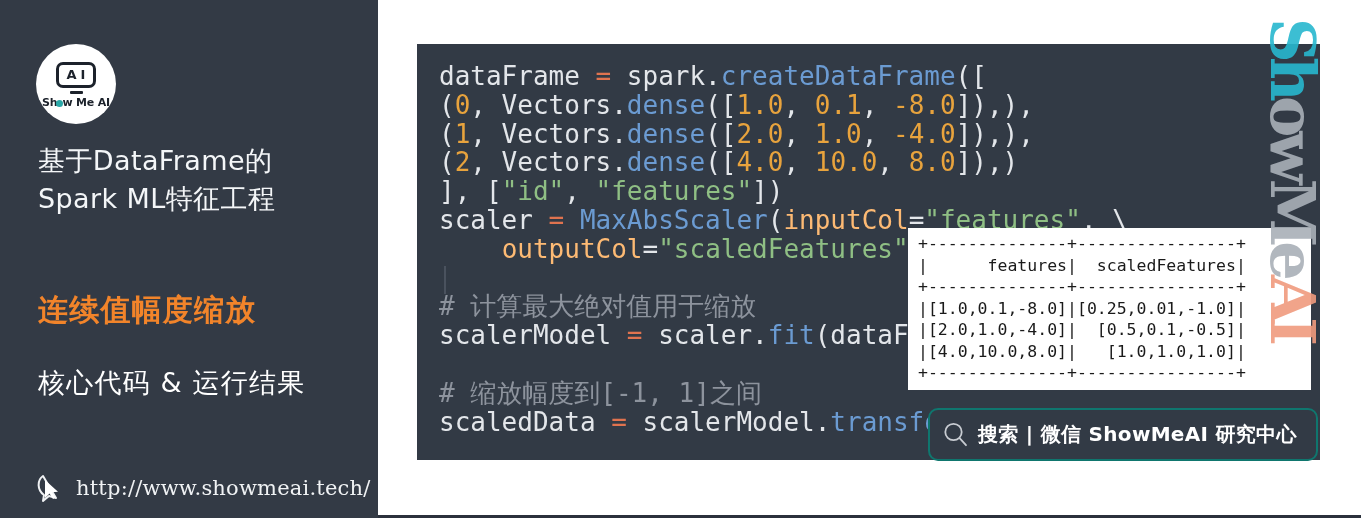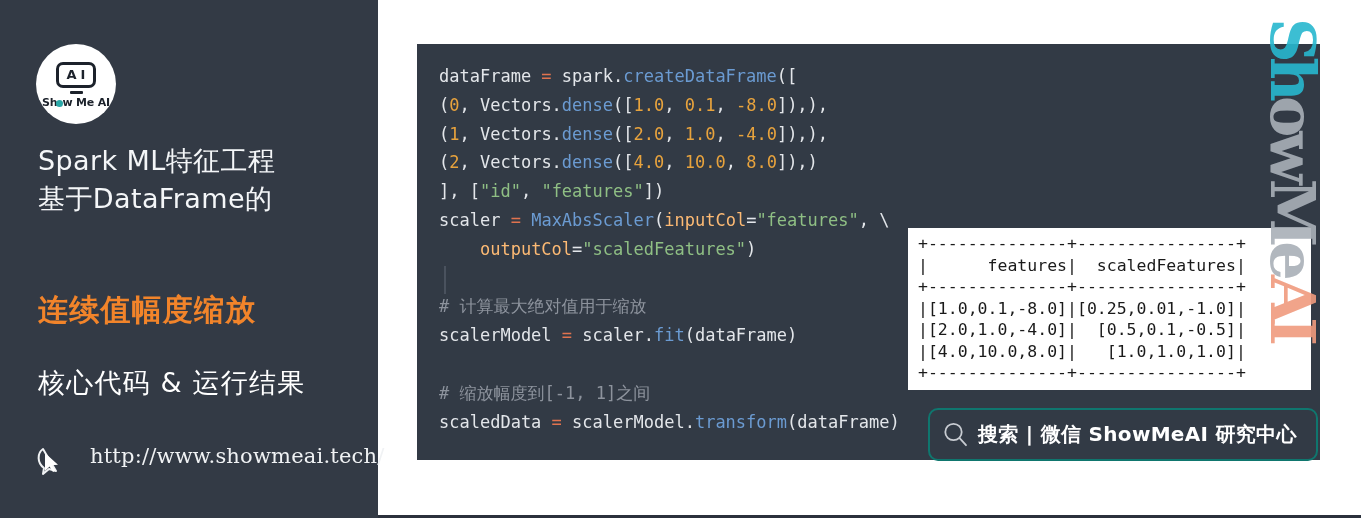--- a/index.html
+++ b/index.html
@@ -112,24 +112,24 @@
     left: 38px; top: 365px;
     color: #ffffff;
     font-family: "DejaVu Sans", sans-serif;
     font-size: 27px;
     font-weight: normal;
     letter-spacing: 1.2px;
   }
 
   .url-row {
     position: absolute;
-    left: 34px; bottom: 40px;
-    display: flex;
-    align-items: flex-start;
-    gap: 22px;
+    left: 34px; bottom: 13px;
+    display: flex;
+    align-items: center;
+    gap: 8px;
   }
   .cursor-ico { display:block; }
   .url-text {
     color: #f0f2f4;
     font-family: "DejaVu Serif", serif;
     font-size: 21px;
     letter-spacing: 0.2px;
   }
 
   
@@ -137,21 +137,21 @@
     position: absolute;
     left: 417px; top: 44px;
     width: 903px; height: 416px;
     background: #323a45;
     box-sizing: border-box;
     padding: 18px 0 0 22px;
     overflow: hidden;
   }
   .code {
     font-family: "DejaVu Sans Mono", monospace;
-    font-size: 17px;
+    font-size: 26px;
     line-height: 28.8px;
     white-space: pre;
     color: #e3e6ea;
     letter-spacing: 0px;
   }
   .code .ln { display: block; height: 28.8px; }
   .t-plain  { color: #e3e6ea; }
   .t-fn     { color: #6b9bd2; }
   .t-num    { color: #e8a33d; }
   .t-str    { color: #8fbf84; }
@@ -236,22 +236,22 @@
     <div class="logo-wrap">
       <div class="logo-screen">
         <span class="gl">A</span>
         <span class="gl">I</span>
       </div>
       <div class="logo-neck"></div>
       <div class="logo-text"><span>Sh</span><span class="logo-dot"></span><span>w Me AI</span></div>
     </div>
 
     <div class="headline">
+      <div>基于DataFrame的</div>
       <div>Spark ML特征工程</div>
-      <div>基于DataFrame的</div>
     </div>
 
     <div class="kicker">连续值幅度缩放</div>
 
     <div class="subkicker">核心代码 &amp; 运行结果</div>
 
     <div class="url-row">
       <svg class="cursor-ico" width="34" height="34" viewBox="0 0 34 34">
         <path d="M9 5 C3 9 3 19 10 24 L9 30 L15 25 L22 27 L9 5 Z" fill="none" stroke="#f0f2f4" stroke-width="2" stroke-linejoin="round"></path>
         <path d="M11 9 L11 27 L15.5 22.5 L19 28 L21.5 26.5 L18 21.2 L24 20.8 Z" fill="#ffffff"></path>

